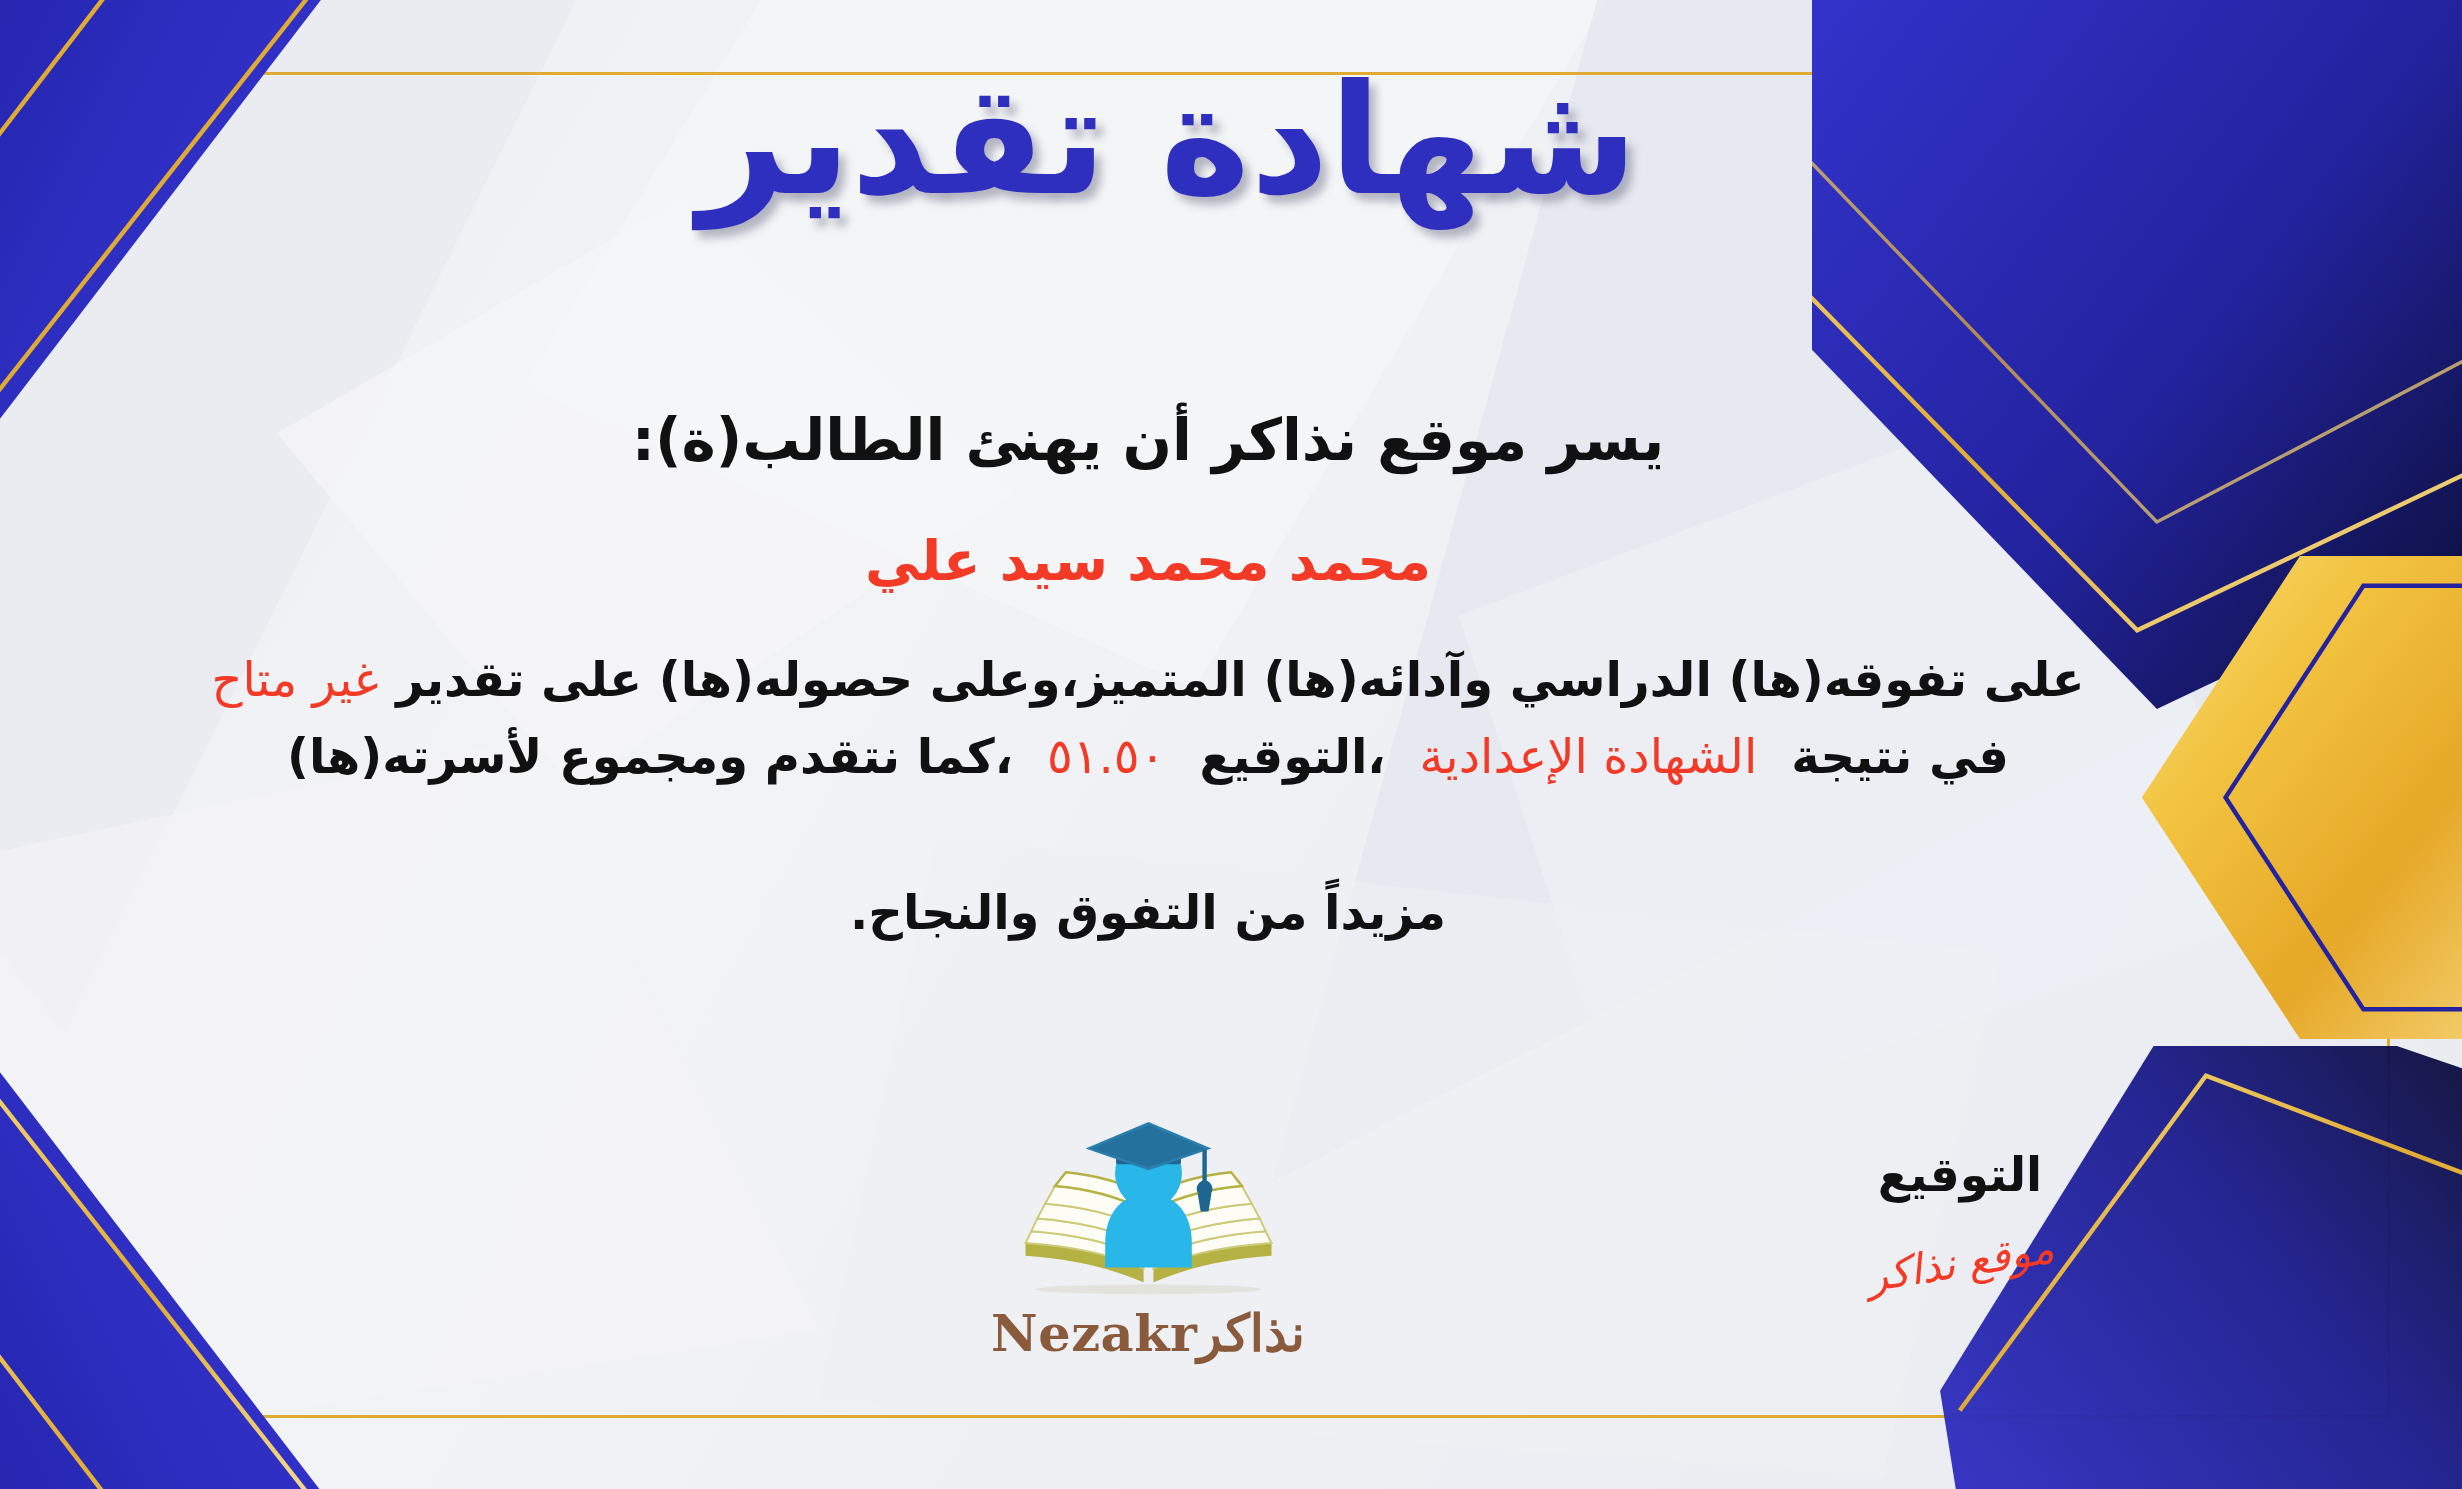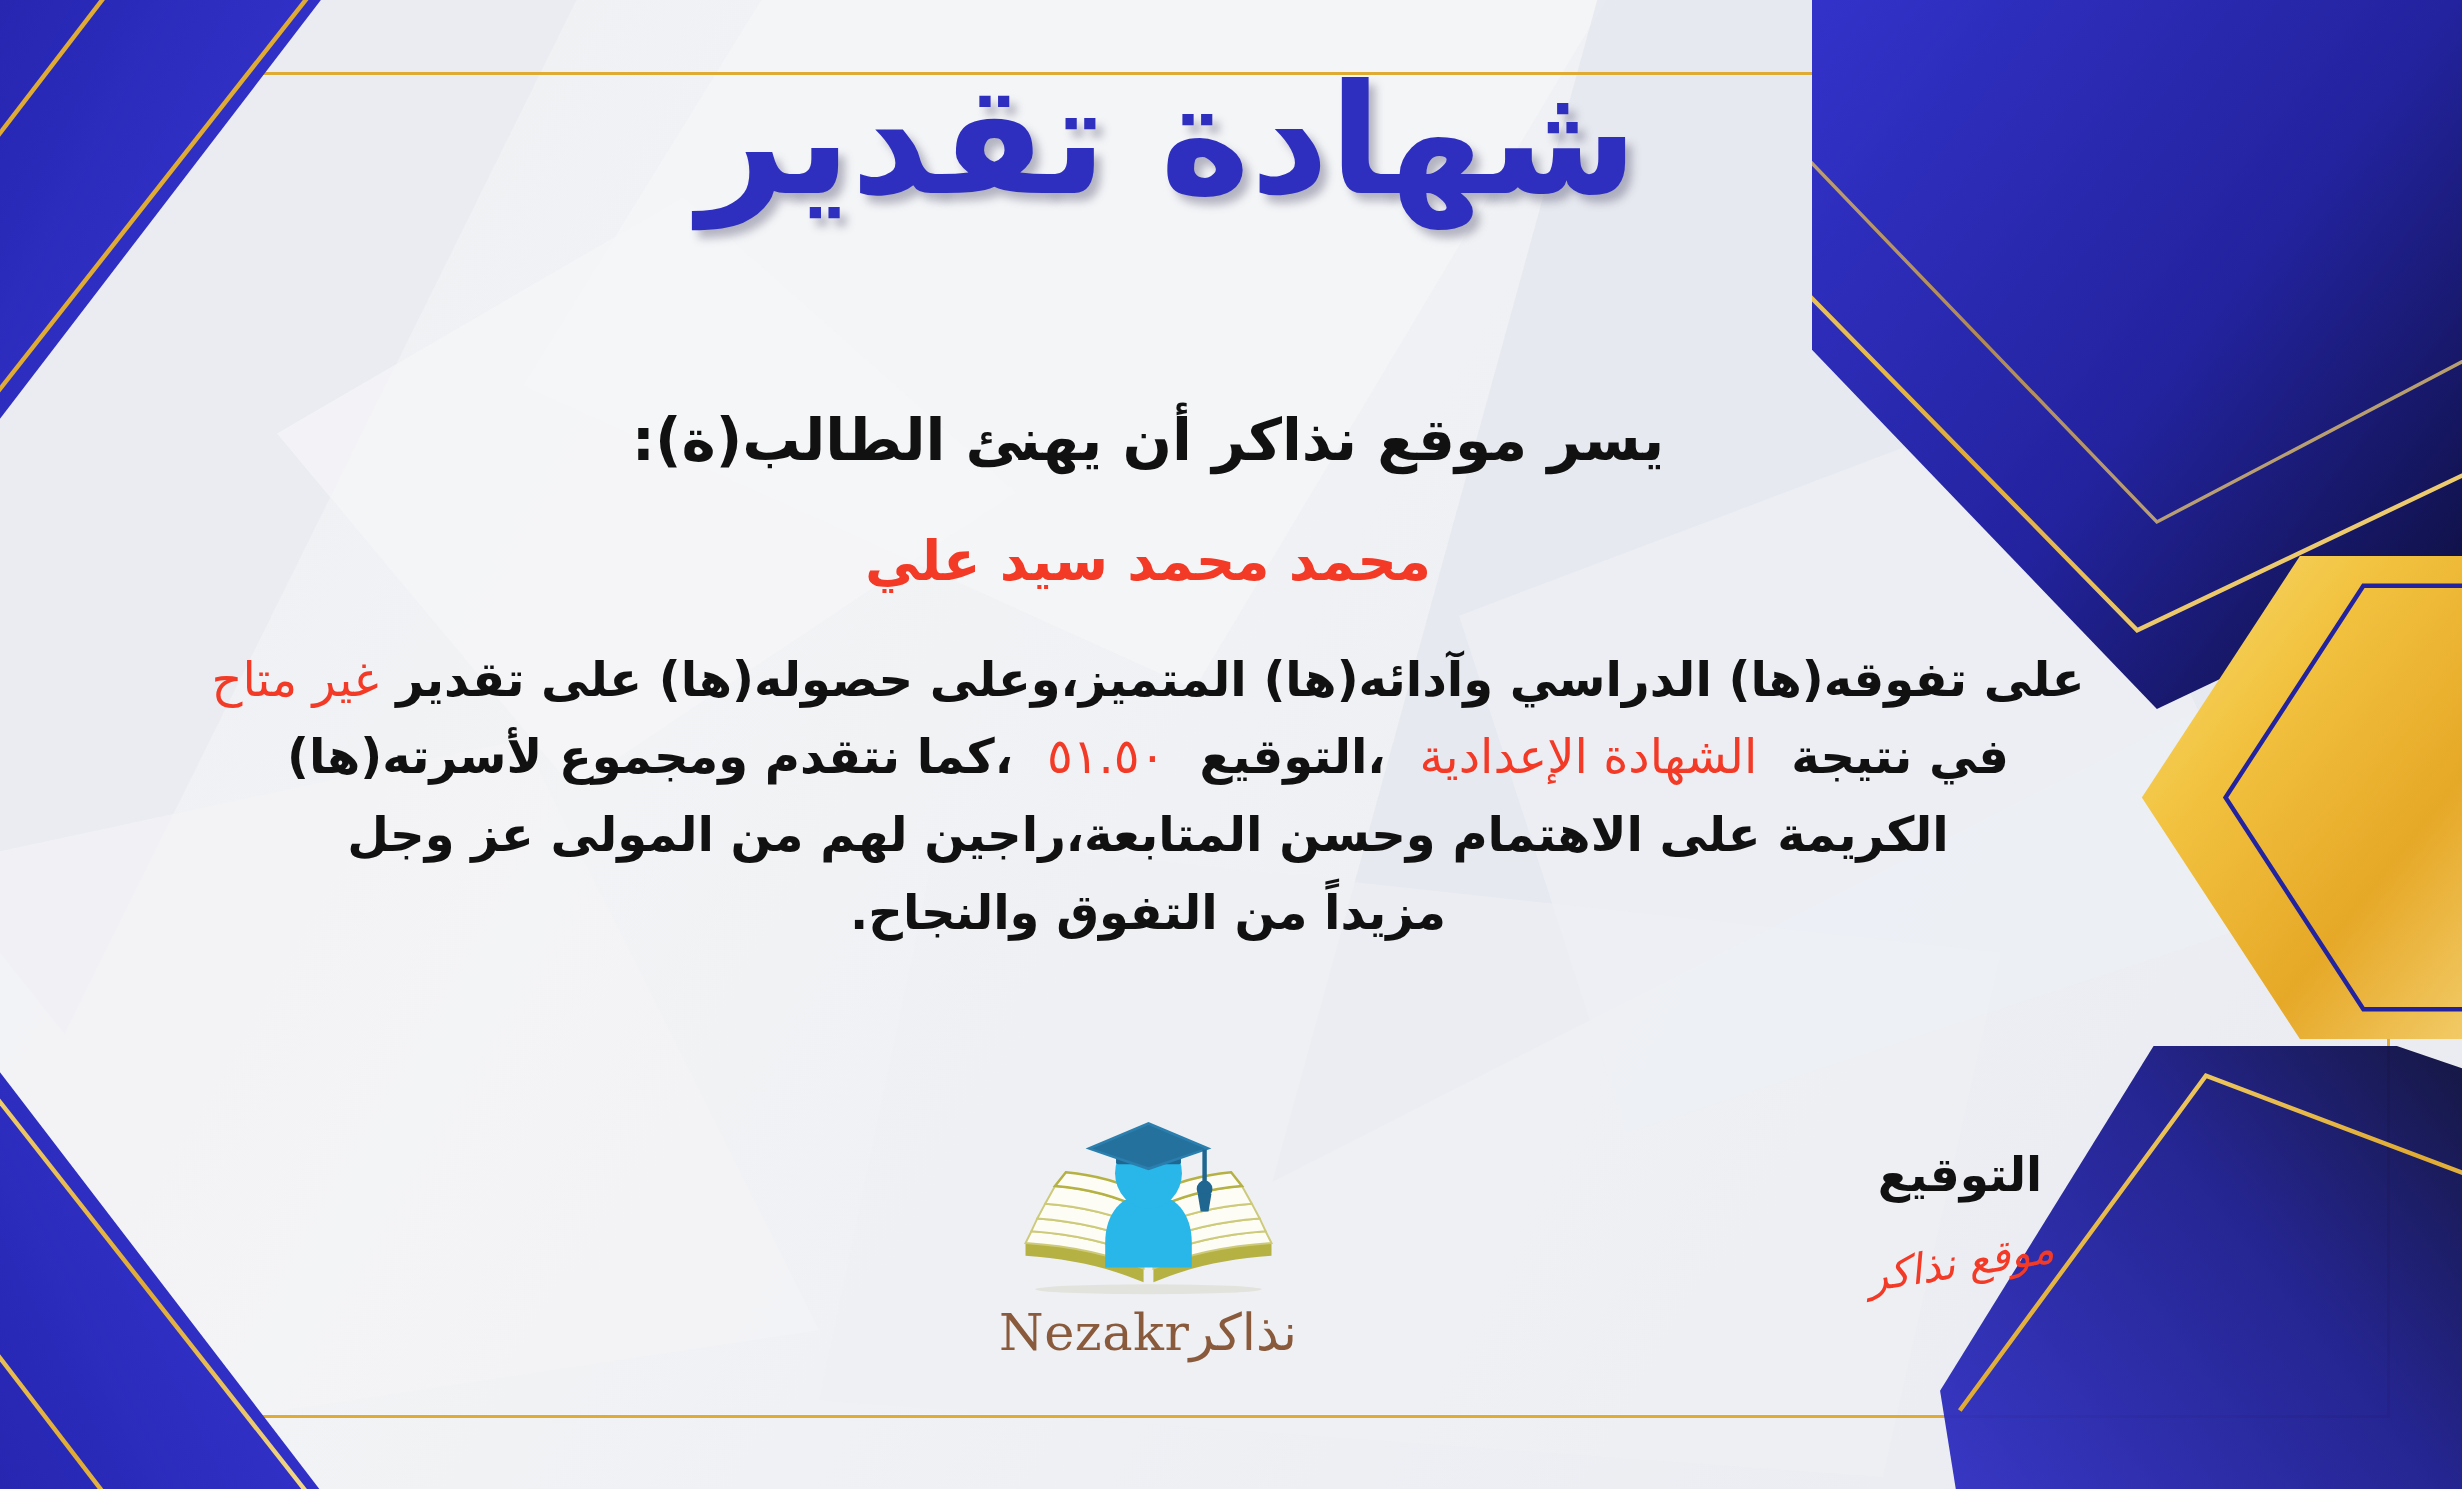--- a/index.html
+++ b/index.html
@@ -178,21 +178,21 @@
     left: 0; right: 0;
     top: 1120px;
     display: flex;
     flex-direction: column;
     align-items: center;
   }
   .logo-mark { width: 305px; height: 187px; }
   .logo-text {
     margin-top: -3.9px;
     font-size: 51px;
-    font-weight: normal;
+    font-weight: bold;
     color: #8a5a3c;
     font-family: "DejaVu Serif", "Liberation Serif", serif;
     letter-spacing: 0.5px;
     white-space: nowrap;
   }
   .logo-text .latin { font-family: "DejaVu Serif","Liberation Serif",serif; }
 </style>
 </head>
 <body>
 
@@ -303,21 +303,21 @@
 
   <div class="body-block">
 
     <p class="intro-line">يسر موقع نذاكر أن يهنئ الطالب(ة):</p>
 
     <p class="student-name">محمد محمد سيد علي</p>
 
     <p class="paragraph">
       <span>على تفوقه(ها) الدراسي وآدائه(ها) المتميز،وعلى حصوله(ها) على تقدير</span><span class="sp-sm"></span><span class="hl">غير متاح</span><br>
       <span>في نتيجة</span><span class="sp"></span><span class="hl">الشهادة الإعدادية</span><span class="sp"></span><span>،التوقيع</span><span class="sp"></span><span class="hl">٥١.٥٠</span><span class="sp"></span><span>،كما نتقدم ومجموع لأسرته(ها)</span><br>
-      <span>الكريمة على الاهتمام وحسن المتابعة،راجين لهم من المولى عز وجل</span><br>
+      <br>
       <span>مزيداً من التفوق والنجاح.</span>
     </p>
   </div>
 
   <div class="signature-block">
     <div class="sig-label">التوقيع</div>
     <div class="sig-mark">موقع نذاكر</div>
   </div>
 
   <div class="logo-block">

